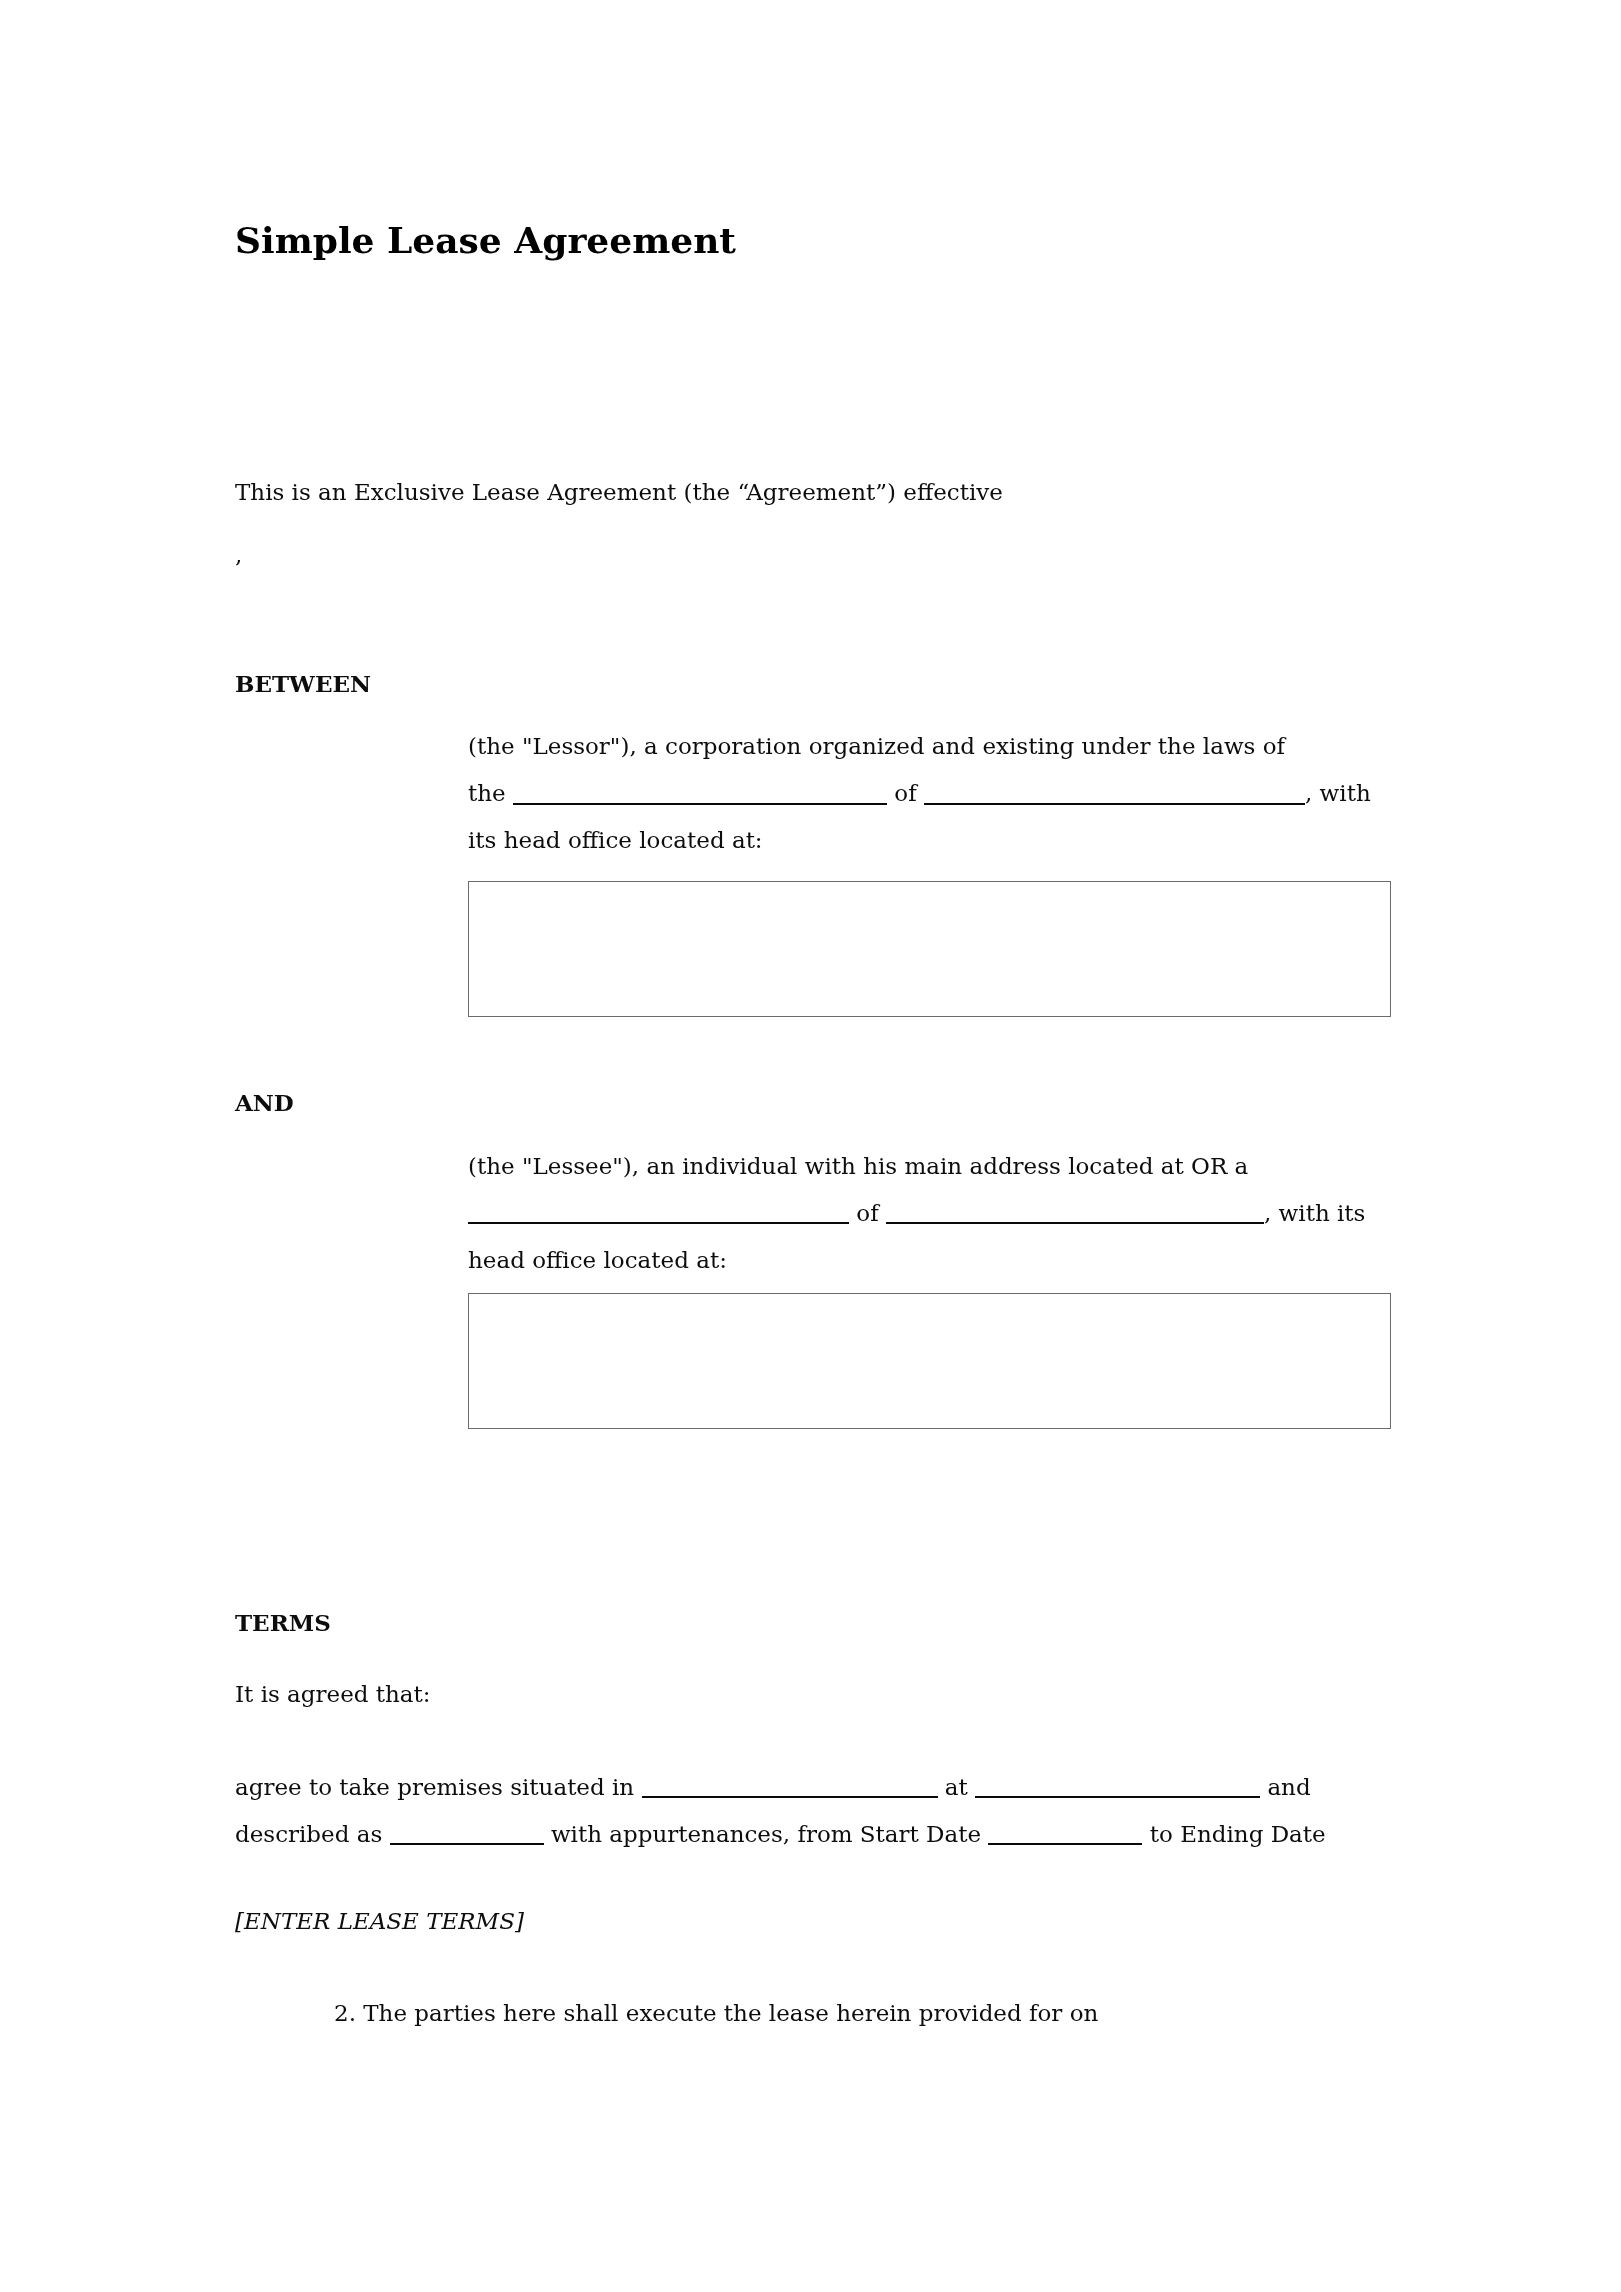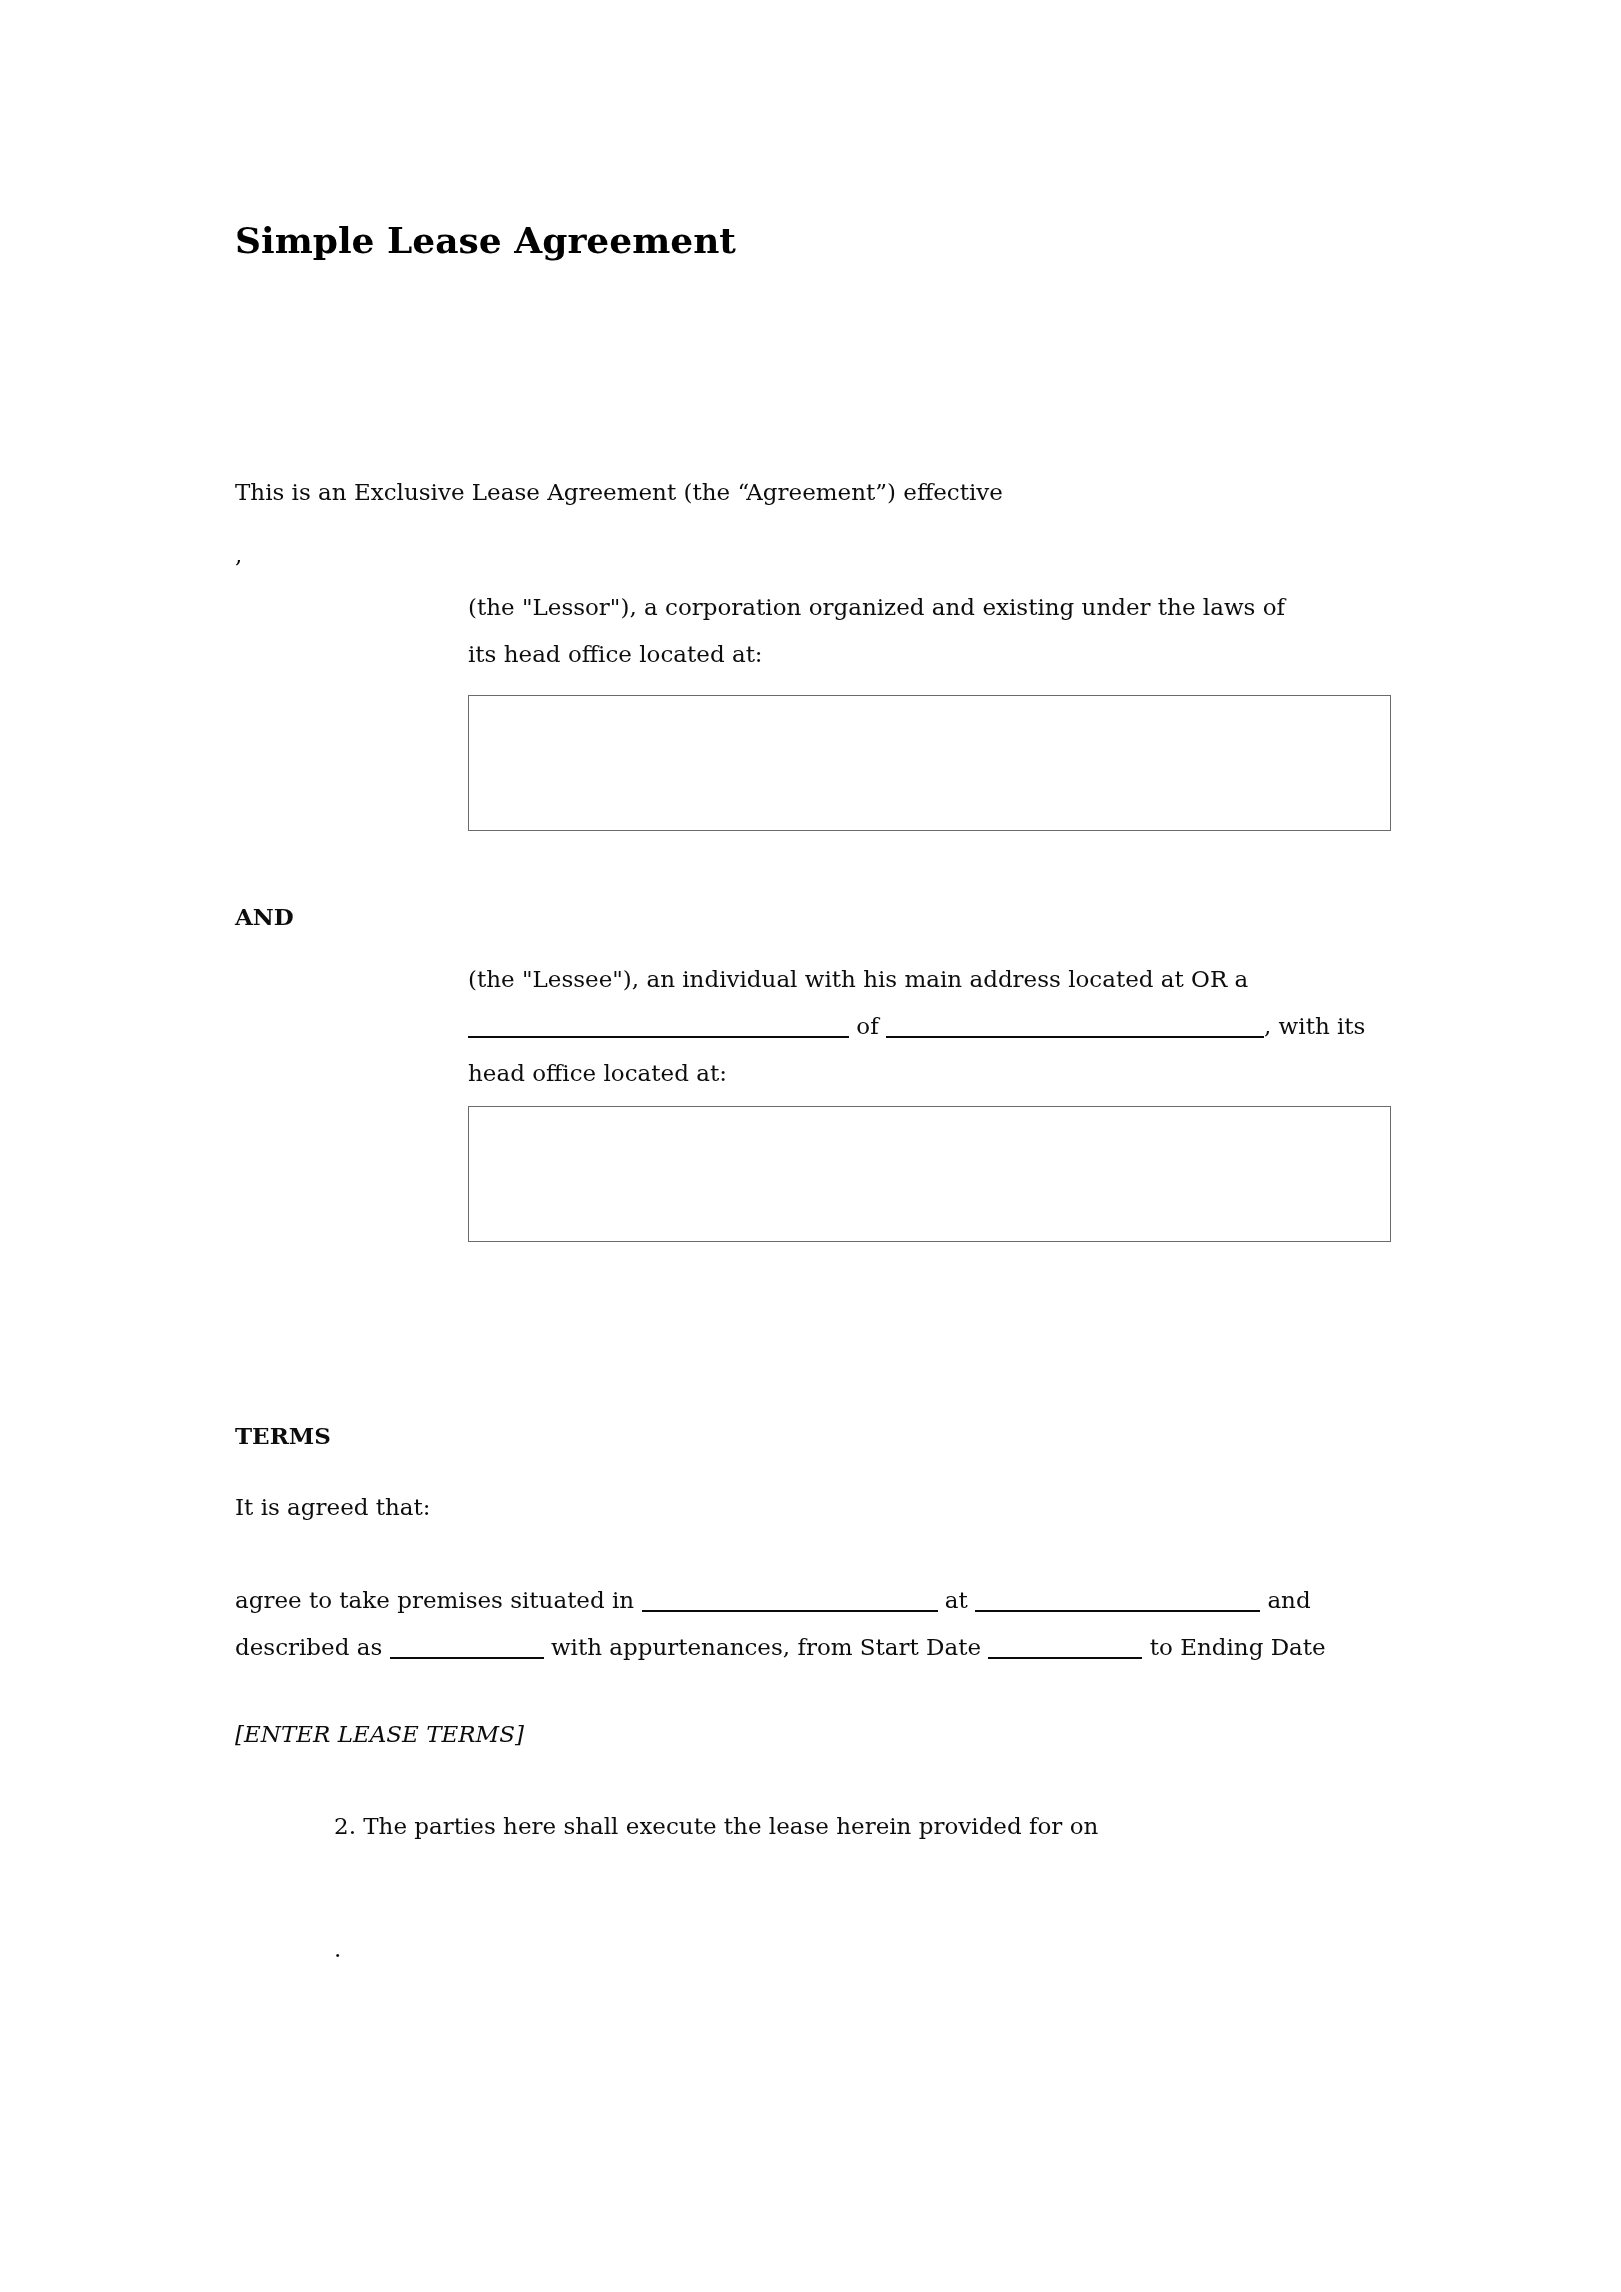--- a/index.html
+++ b/index.html
@@ -56,23 +56,30 @@
 <div class="page">
 
   <h1 class="title">Simple Lease Agreement</h1>
 
   <div class="frow" style="margin-top:207px;">
     <span class="t">This is an Exclusive Lease Agreement (the “Agreement”) effective </span>
     <span class="blank fill"></span>
     <span class="t">,</span>
   </div>
 
+  <div class="frow" style="margin-top:81px;">
+    <span class="t plabel">BETWEEN</span>
+    <span class="field-line"></span>
+  </div>
 
   <div class="indent" style="margin-top:4.5px;">
     <div class="line">(the "Lessor"), a corporation organized and existing under the laws of</div>
+    <div class="line">
+      <span class="t">the </span><span class="blank" style="width:374px;"></span><span class="t"> of </span><span class="blank" style="width:381px;"></span><span class="t">, with</span>
+    </div>
     <div class="line">its head office located at:</div>
   </div>
   <div class="address-box" style="margin-top:17px;"></div>
 
   <div class="frow" style="margin-top:62px;">
     <span class="t plabel">AND</span>
     <span class="field-line"></span>
   </div>
 
   <div class="indent" style="margin-top:4.5px;">

